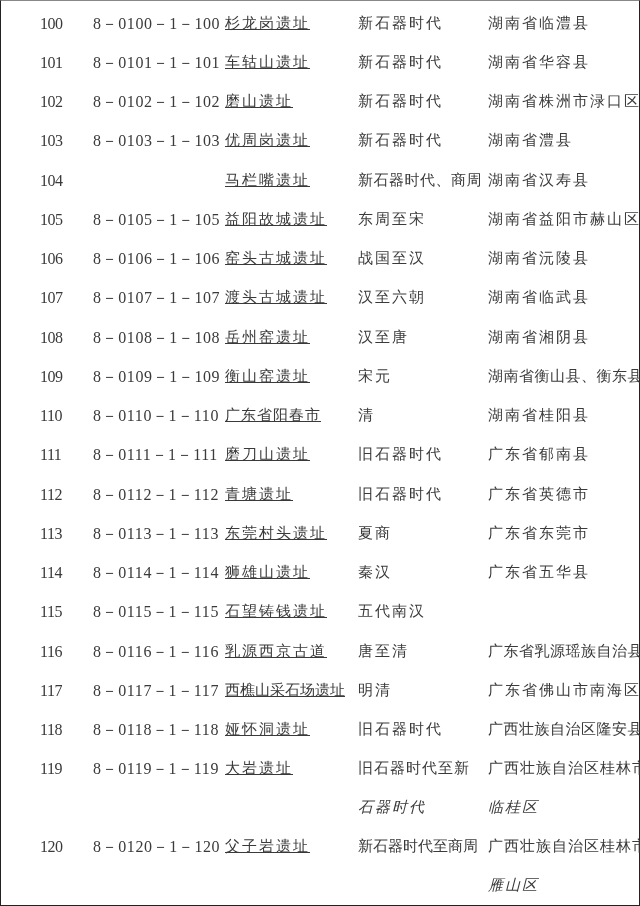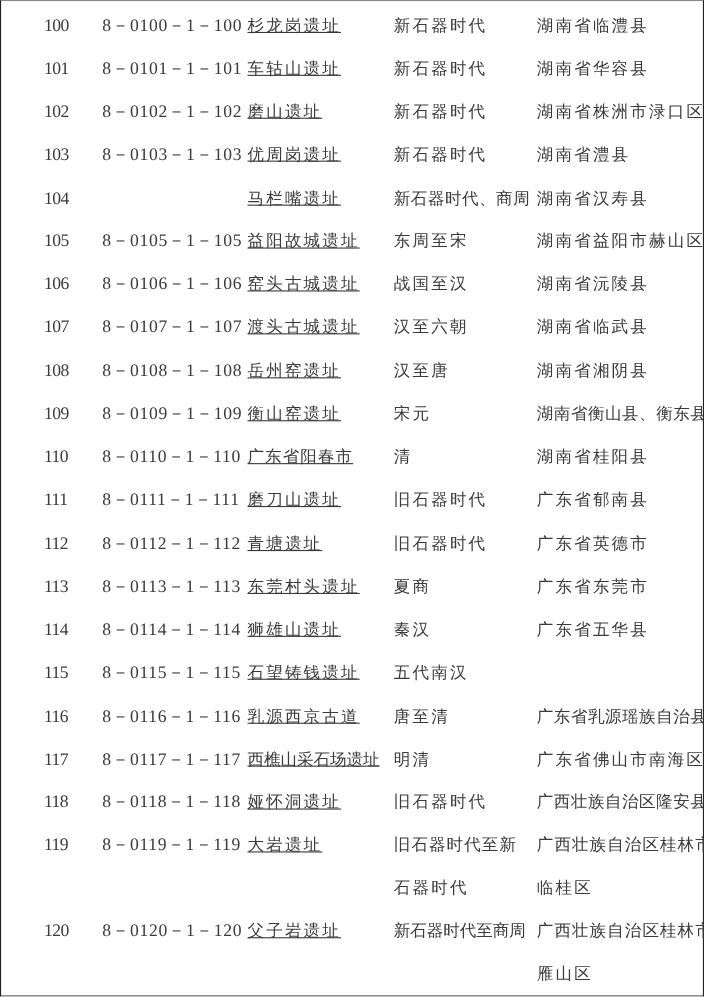--- a/index.html
+++ b/index.html
@@ -22,21 +22,21 @@
     height: 39px;
     font-size: 15px;
     line-height: 39px;
   }
   .cell { position: absolute; top: 0; white-space: nowrap; }
   .c-no   { left: 26px; font-family: "Liberation Serif", serif; font-size: 16px; letter-spacing: -0.5px; }
   .c-code { left: 79px; font-family: "Liberation Serif", serif; font-size: 16px; letter-spacing: 0.6px; }
   .c-name { left: 211px; letter-spacing: 2px; text-decoration: underline; }
   .c-era  { left: 344px; letter-spacing: 2px; }
   .c-loc  { left: 474px; letter-spacing: 2px; }
-  .line2 { position: absolute; top: 39px; }
+  .line2 { position: absolute; top: 39px; font-style: italic; }
 </style>
 </head>
 <body>
 
 <div class="page">
 
   <div class="row" style="top:3px">
     <span class="cell c-no">100</span>
     <span class="cell c-code">8－0100－1－100</span>
     <span class="cell c-name">杉龙岗遗址</span>

